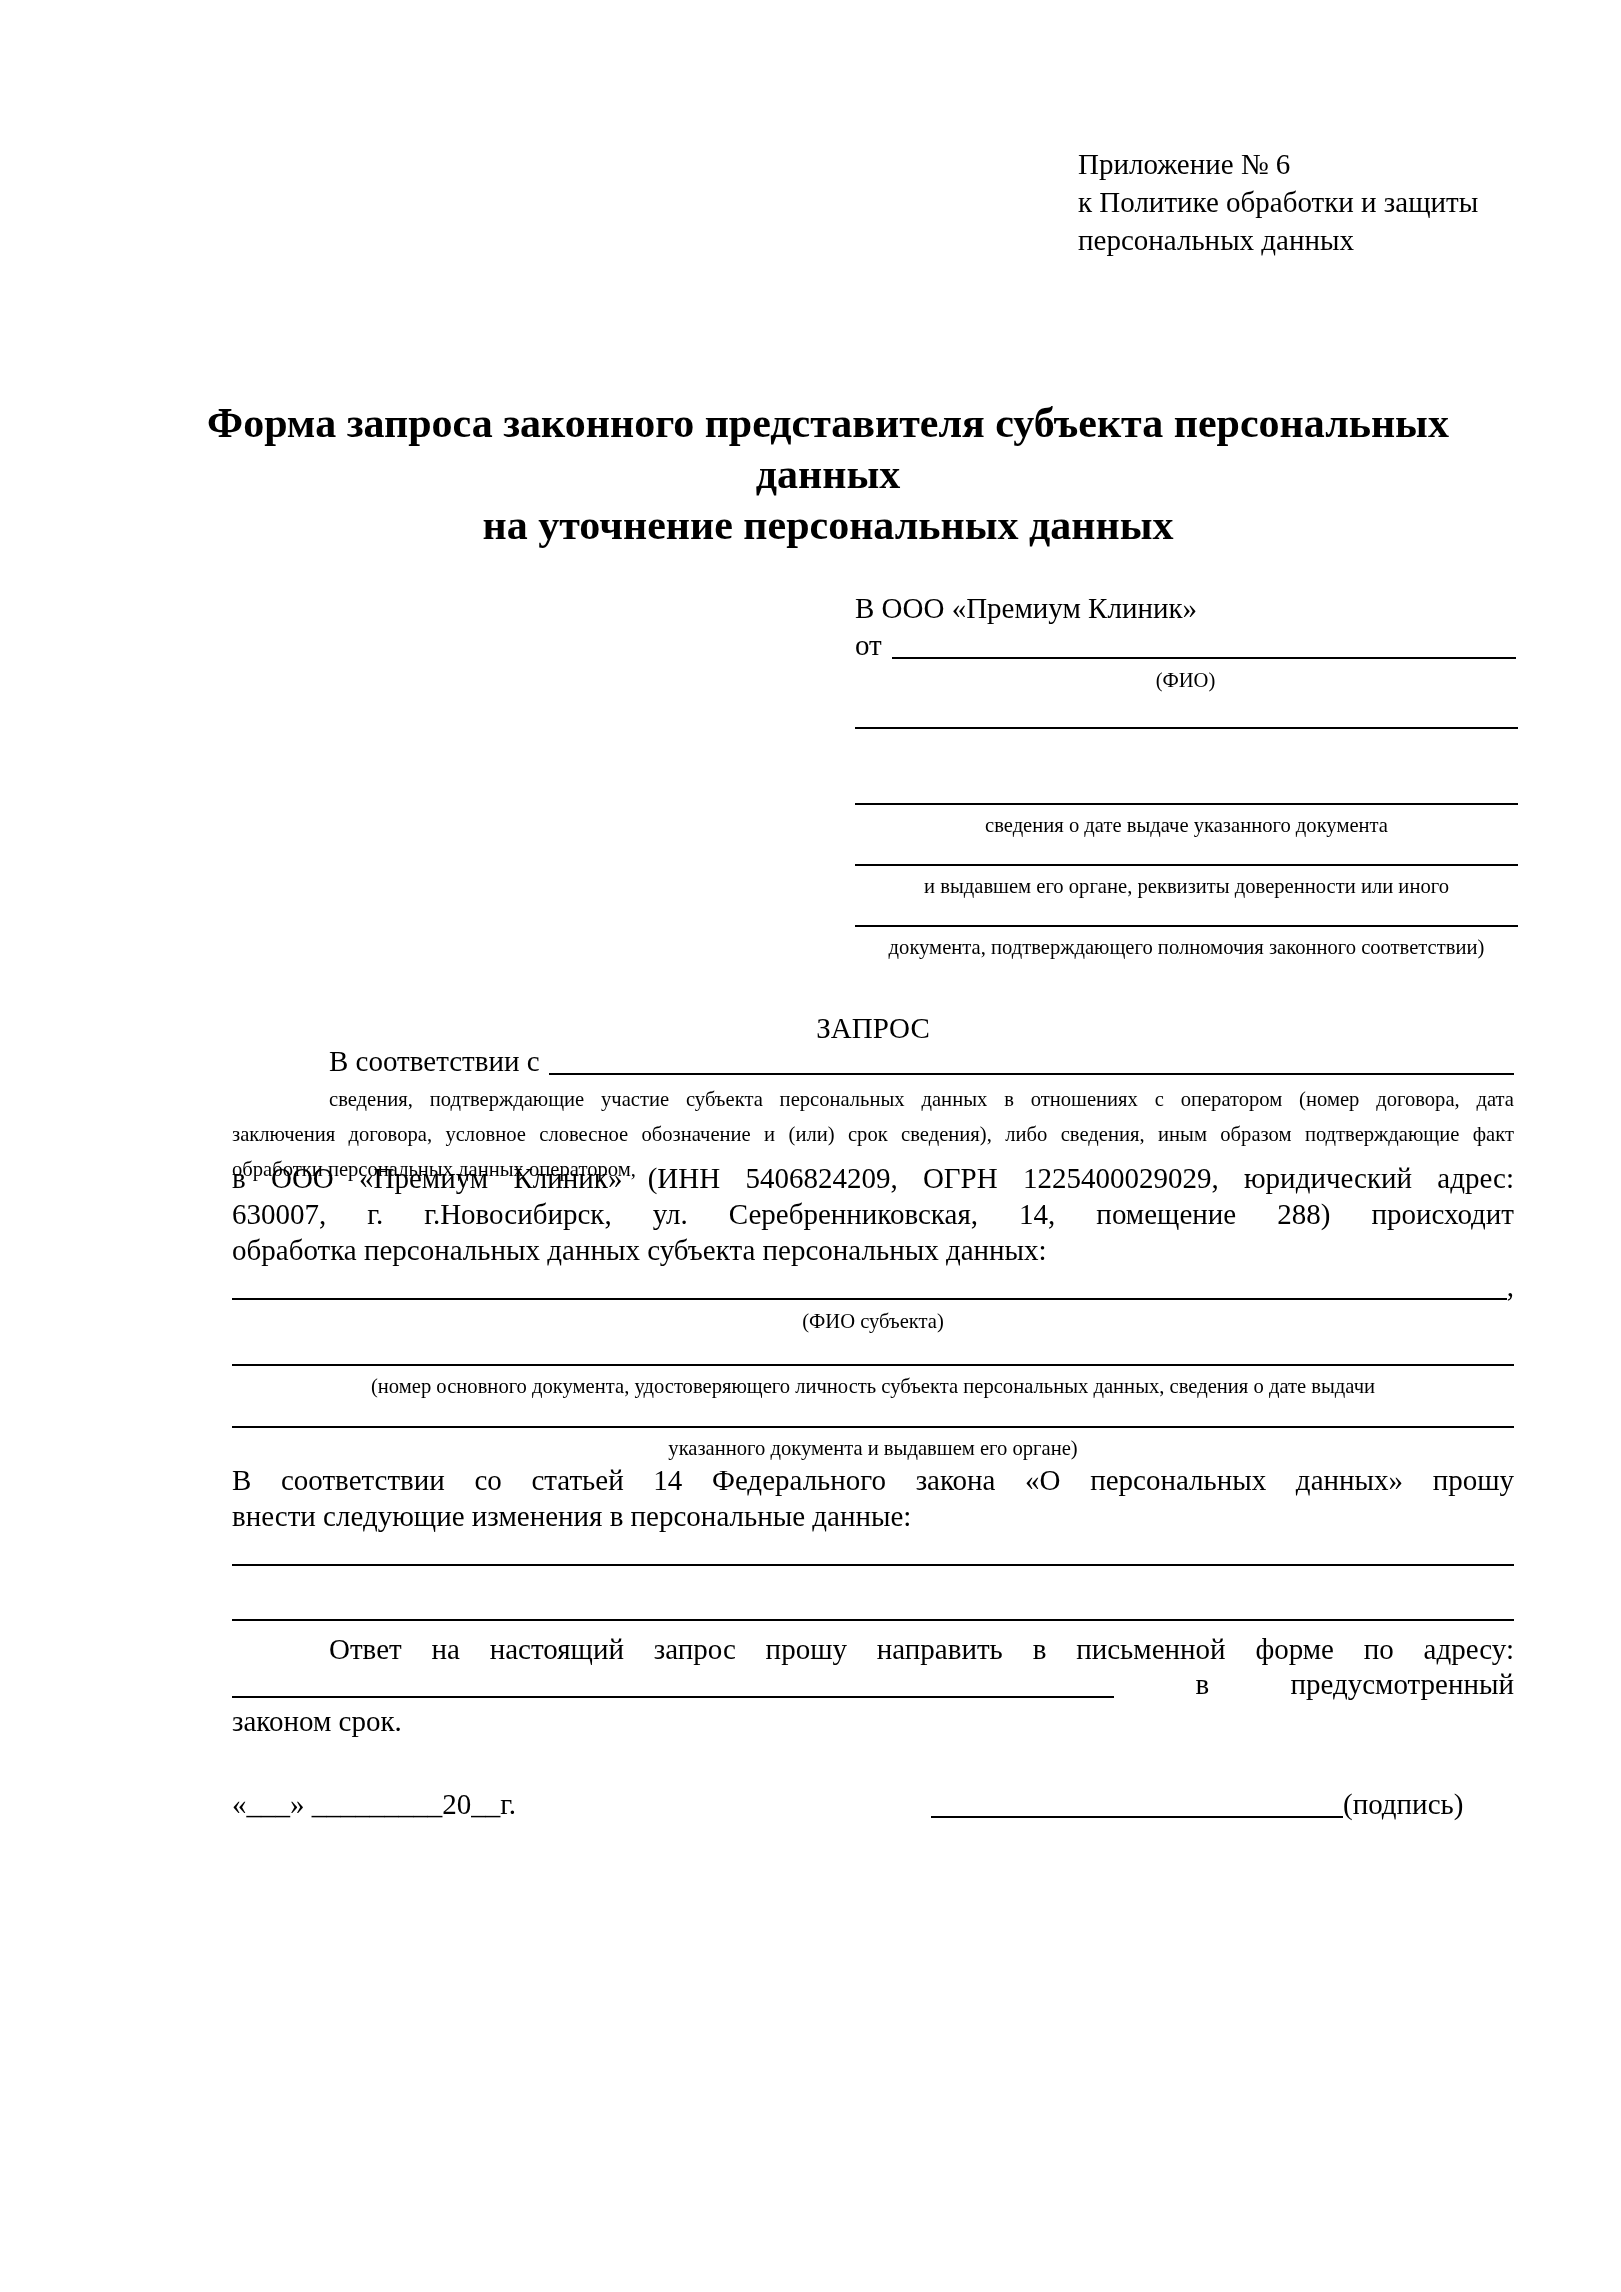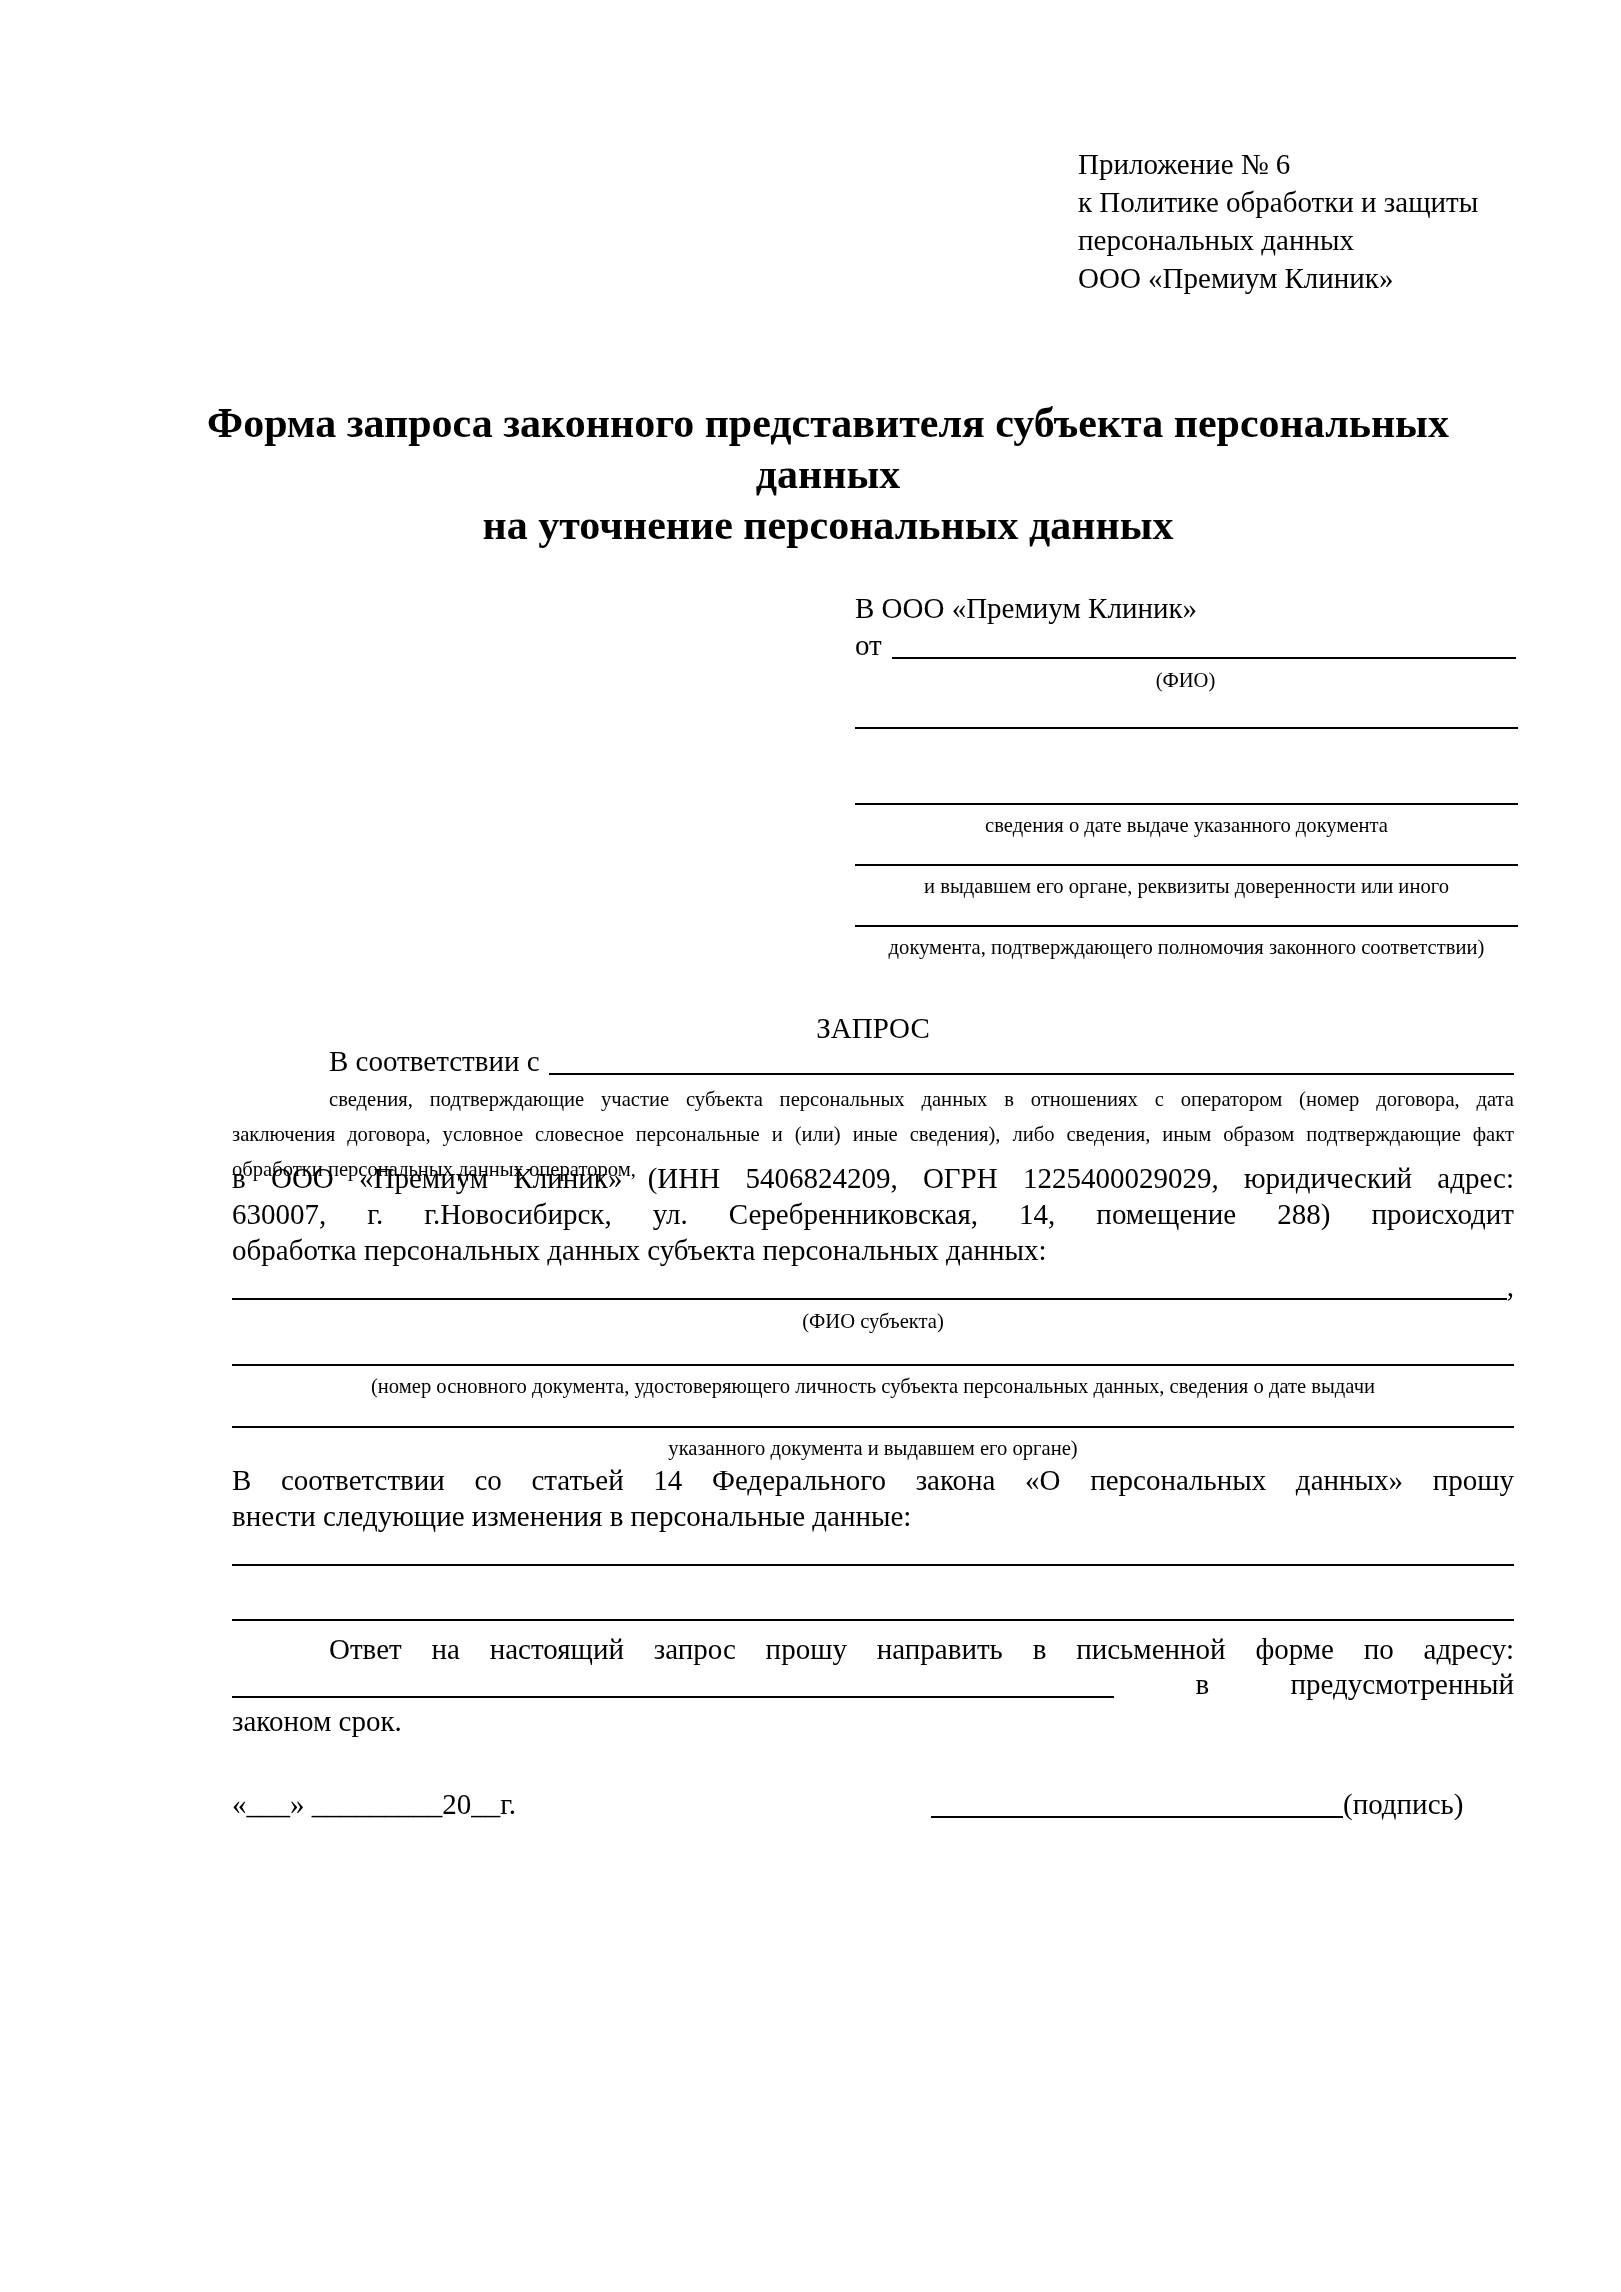--- a/index.html
+++ b/index.html
@@ -24,21 +24,20 @@
 </style>
 </head>
 <body>
 
 <div class="page">
 
   <div class="abs t30" style="left:1078px; top:145px; line-height:38px;">
     <div>Приложение № 6</div>
     <div>к Политике обработки и защиты</div>
     <div>персональных данных</div>
-    <div>ООО «Премиум Клиник»</div>
   </div>
 
   <div class="abs title" style="left:147px; top:398px; width:1362px;">
     <div>Форма запроса законного представителя субъекта персональных данных</div>
     <div>на уточнение персональных данных</div>
   </div>
 
   <div class="abs t30" style="left:855px; top:590px;">В ООО «Премиум Клиник»</div>
 
   <div class="abs frow t30" style="left:855px; top:627px; width:661px;">
@@ -61,21 +60,21 @@
   <div class="abs t30 center" style="left:232px; top:1010px; width:1282px;">ЗАПРОС</div>
 
   <div class="abs frow t30" style="left:232px; top:1043px; width:1282px;">
     <span style="width:97px;"></span>
     <span>В соответствии с</span>
     <span class="fill gapL"></span>
   </div>
 
   <div class="abs t21" style="left:232px; top:1082px; width:1282px; line-height:35px;">
     <div class="justlast indent">сведения, подтверждающие участие субъекта персональных данных в отношениях с оператором (номер договора, дата</div>
-    <div class="justlast">заключения договора, условное словесное персональные и (или) иные сведения), либо сведения, иным образом подтверждающие факт</div>
+    <div class="justlast">заключения договора, условное словесное обозначение и (или) срок сведения), либо сведения, иным образом подтверждающие факт</div>
     <div>обработки персональных данных оператором,</div>
   </div>
 
   <div class="abs t30" style="left:232px; top:1160px; width:1282px;">
     <div class="justlast">в ООО «Премиум Клиник» (ИНН 5406824209, ОГРН 1225400029029, юридический адрес:</div>
     <div class="justlast">630007, г. г.Новосибирск, ул. Серебренниковская, 14, помещение 288) происходит</div>
     <div>обработка персональных данных субъекта персональных данных:</div>
   </div>
 
   <div class="abs frow t30" style="left:232px; top:1268px; width:1282px;">

